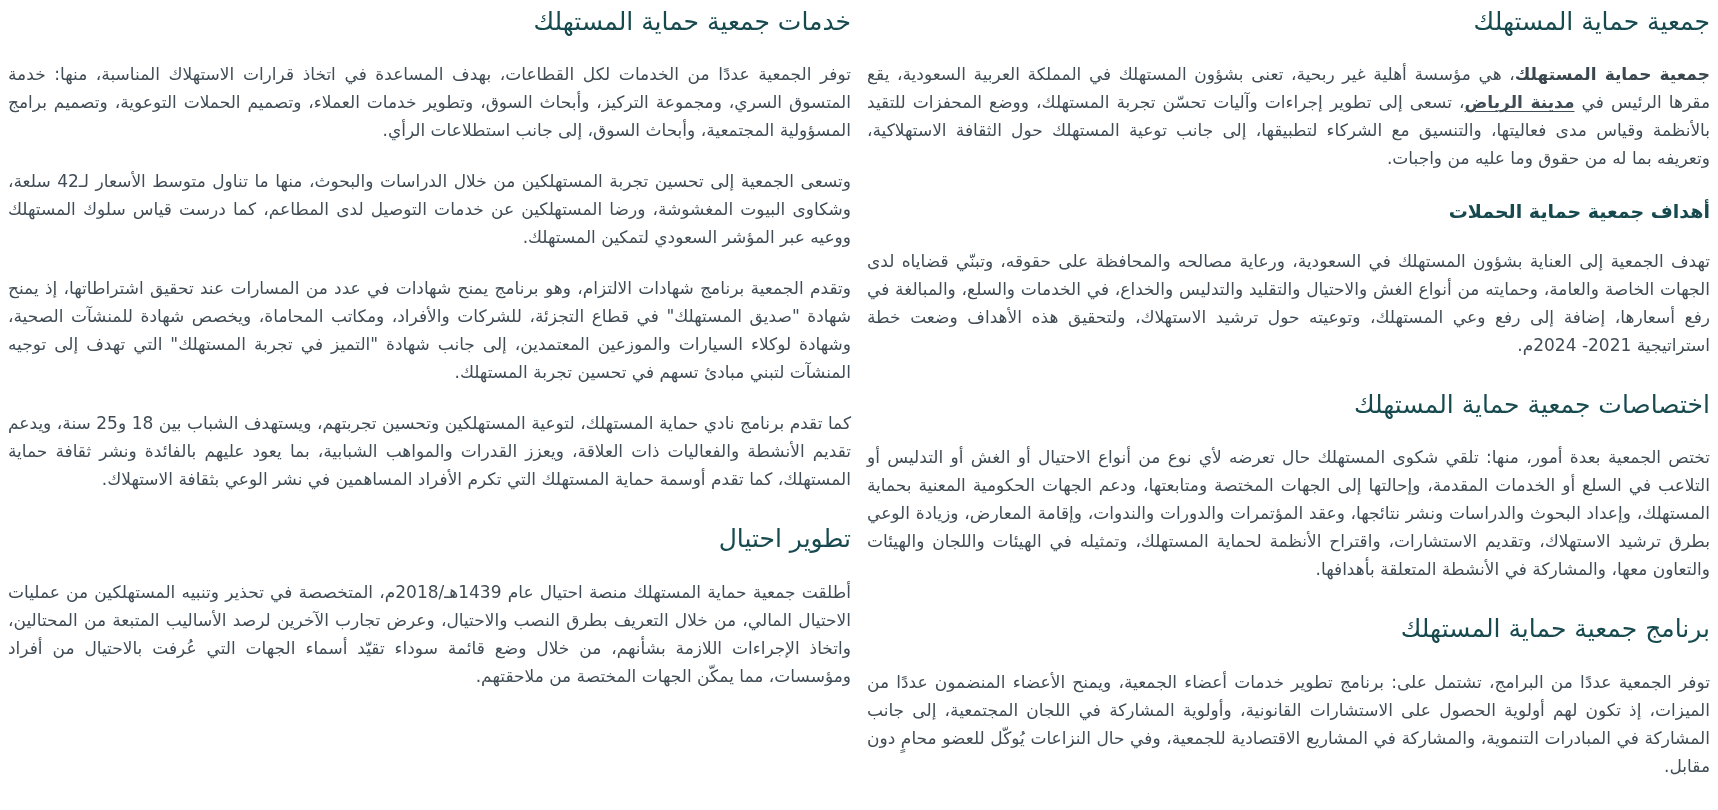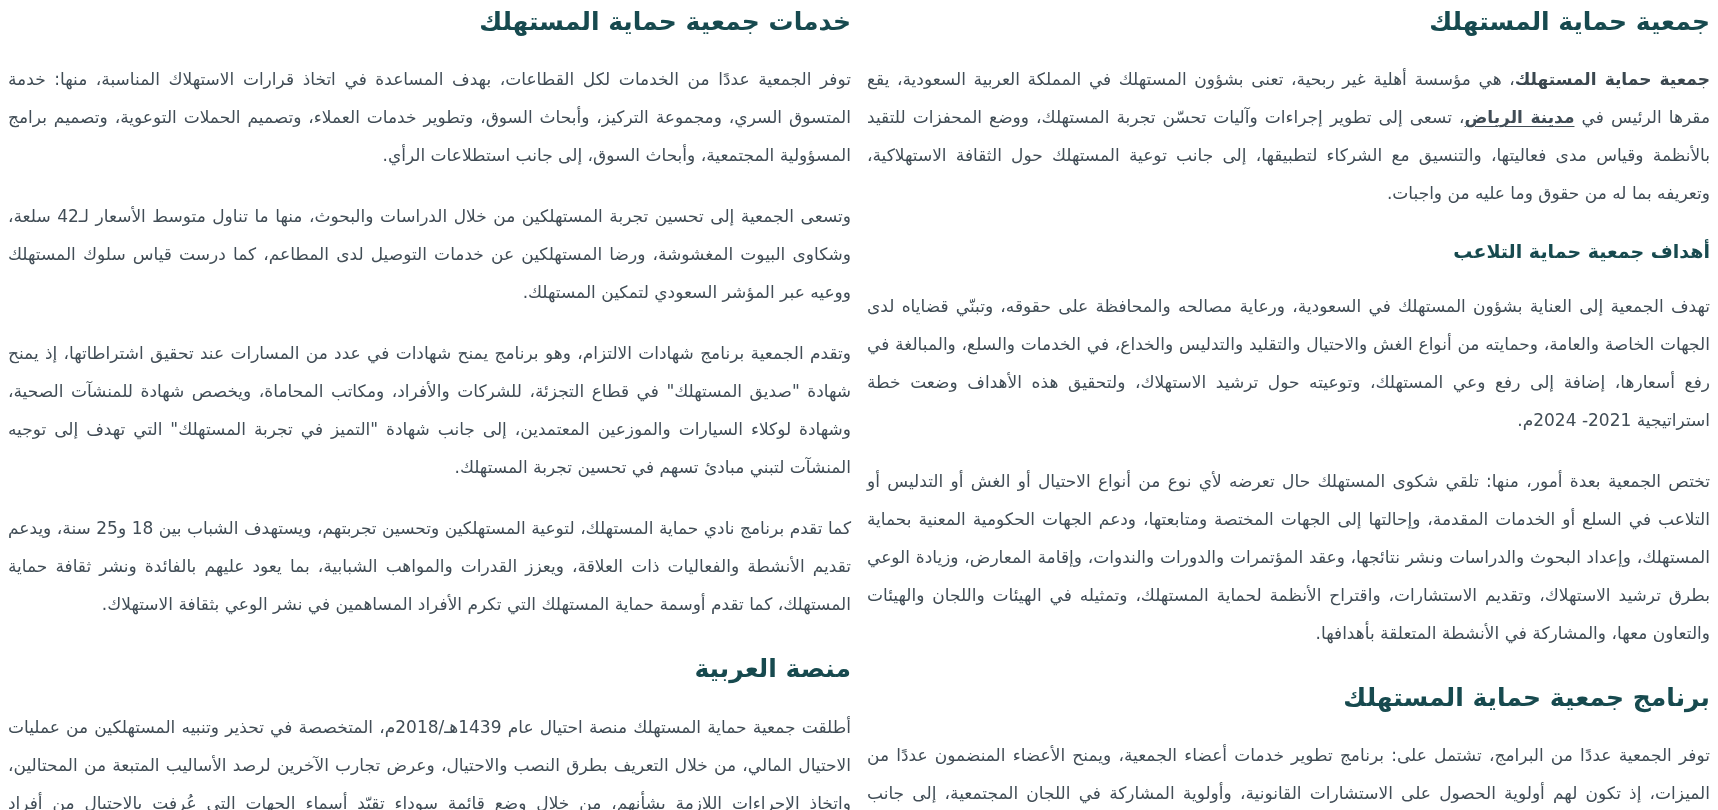--- a/index.html
+++ b/index.html
@@ -19,37 +19,37 @@
     font-family: "DejaVu Sans", sans-serif;
     color: #414d56;
   }
   .col {
     flex: 1 1 0;
     min-width: 0;
   }
   .heading-l2 {
     color: #174a4f;
     font-size: 25px;
-    font-weight: 700;
+    font-weight: 400;
     line-height: 1.25;
     margin: 30px 0 0 0;
   }
   .heading-l3 {
     color: #174a4f;
     font-size: 19px;
     font-weight: 700;
     line-height: 1.25;
     margin: 28px 0 0 0;
   }
   .col > .heading-l2:first-child {
     margin-top: 4px;
   }
   .body-paragraph {
     font-size: 17px;
-    line-height: 38px;
+    line-height: 28px;
     text-align: justify;
     margin: 23px 0 0 0;
   }
   .body-paragraph b {
     font-weight: 700;
     color: #3b474f;
   }
   .body-paragraph a {
     color: inherit;
     text-decoration: underline;
@@ -58,28 +58,29 @@
     font-weight: bold;
   }
 </style>
 </head>
 <body>
 
 <main class="page">
   <section class="col">
       <h2 class="heading-l2">جمعية حماية المستهلك</h2>
       <p class="body-paragraph"><b>جمعية حماية المستهلك</b><span>، هي مؤسسة أهلية غير ربحية، تعنى بشؤون المستهلك في المملكة العربية السعودية، يقع مقرها الرئيس في </span><a href="#">مدينة الرياض</a><span>، تسعى إلى تطوير إجراءات وآليات تحسّن تجربة المستهلك، ووضع المحفزات للتقيد بالأنظمة وقياس مدى فعاليتها، والتنسيق مع الشركاء لتطبيقها، إلى جانب توعية المستهلك حول الثقافة الاستهلاكية، وتعريفه بما له من حقوق وما عليه من واجبات.</span></p>
-      <h3 class="heading-l3">أهداف جمعية حماية التلاعب</h3>
+      <h3 class="heading-l3">أهداف جمعية حماية الحملات</h3>
       <p class="body-paragraph"><span>تهدف الجمعية إلى العناية بشؤون المستهلك في السعودية، ورعاية مصالحه والمحافظة على حقوقه، وتبنّي قضاياه لدى الجهات الخاصة والعامة، وحمايته من أنواع الغش والاحتيال والتقليد والتدليس والخداع، في الخدمات والسلع، والمبالغة في رفع أسعارها، إضافة إلى رفع وعي المستهلك، وتوعيته حول ترشيد الاستهلاك، ولتحقيق هذه الأهداف وضعت خطة استراتيجية 2021- 2024م.</span></p>
+      <h2 class="heading-l2">اختصاصات جمعية حماية المستهلك</h2>
       <p class="body-paragraph"><span>تختص الجمعية بعدة أمور، منها: تلقي شكوى المستهلك حال تعرضه لأي نوع من أنواع الاحتيال أو الغش أو التدليس أو التلاعب في السلع أو الخدمات المقدمة، وإحالتها إلى الجهات المختصة ومتابعتها، ودعم الجهات الحكومية المعنية بحماية المستهلك، وإعداد البحوث والدراسات ونشر نتائجها، وعقد المؤتمرات والدورات والندوات، وإقامة المعارض، وزيادة الوعي بطرق ترشيد الاستهلاك، وتقديم الاستشارات، واقتراح الأنظمة لحماية المستهلك، وتمثيله في الهيئات واللجان والهيئات والتعاون معها، والمشاركة في الأنشطة المتعلقة بأهدافها.</span></p>
       <h2 class="heading-l2">برنامج جمعية حماية المستهلك</h2>
       <p class="body-paragraph"><span>توفر الجمعية عددًا من البرامج، تشتمل على: برنامج تطوير خدمات أعضاء الجمعية، ويمنح الأعضاء المنضمون عددًا من الميزات، إذ تكون لهم أولوية الحصول على الاستشارات القانونية، وأولوية المشاركة في اللجان المجتمعية، إلى جانب المشاركة في المبادرات التنموية، والمشاركة في المشاريع الاقتصادية للجمعية، وفي حال النزاعات يُوكّل للعضو محامٍ دون مقابل.</span></p>
     </section>
   <section class="col">
       <h2 class="heading-l2">خدمات جمعية حماية المستهلك</h2>
       <p class="body-paragraph"><span>توفر الجمعية عددًا من الخدمات لكل القطاعات، بهدف المساعدة في اتخاذ قرارات الاستهلاك المناسبة، منها: خدمة المتسوق السري، ومجموعة التركيز، وأبحاث السوق، وتطوير خدمات العملاء، وتصميم الحملات التوعوية، وتصميم برامج المسؤولية المجتمعية، وأبحاث السوق، إلى جانب استطلاعات الرأي.</span></p>
       <p class="body-paragraph"><span>وتسعى الجمعية إلى تحسين تجربة المستهلكين من خلال الدراسات والبحوث، منها ما تناول متوسط الأسعار لـ42 سلعة، وشكاوى البيوت المغشوشة، ورضا المستهلكين عن خدمات التوصيل لدى المطاعم، كما درست قياس سلوك المستهلك ووعيه عبر المؤشر السعودي لتمكين المستهلك.</span></p>
       <p class="body-paragraph"><span>وتقدم الجمعية برنامج شهادات الالتزام، وهو برنامج يمنح شهادات في عدد من المسارات عند تحقيق اشتراطاتها، إذ يمنح شهادة "صديق المستهلك" في قطاع التجزئة، للشركات والأفراد، ومكاتب المحاماة، ويخصص شهادة للمنشآت الصحية، وشهادة لوكلاء السيارات والموزعين المعتمدين، إلى جانب شهادة "التميز في تجربة المستهلك" التي تهدف إلى توجيه المنشآت لتبني مبادئ تسهم في تحسين تجربة المستهلك.</span></p>
       <p class="body-paragraph"><span>كما تقدم برنامج نادي حماية المستهلك، لتوعية المستهلكين وتحسين تجربتهم، ويستهدف الشباب بين 18 و25 سنة، ويدعم تقديم الأنشطة والفعاليات ذات العلاقة، ويعزز القدرات والمواهب الشبابية، بما يعود عليهم بالفائدة ونشر ثقافة حماية المستهلك، كما تقدم أوسمة حماية المستهلك التي تكرم الأفراد المساهمين في نشر الوعي بثقافة الاستهلاك.</span></p>
-      <h2 class="heading-l2">منصة العربية</h2>
+      <h2 class="heading-l2">تطوير احتيال</h2>
       <p class="body-paragraph"><span>أطلقت جمعية حماية المستهلك منصة احتيال عام 1439هـ/2018م، المتخصصة في تحذير وتنبيه المستهلكين من عمليات الاحتيال المالي، من خلال التعريف بطرق النصب والاحتيال، وعرض تجارب الآخرين لرصد الأساليب المتبعة من المحتالين، واتخاذ الإجراءات اللازمة بشأنهم، من خلال وضع قائمة سوداء تقيّد أسماء الجهات التي عُرفت بالاحتيال من أفراد ومؤسسات، مما يمكّن الجهات المختصة من ملاحقتهم.</span></p>
     </section>
 </main>
 
 </body></html>

